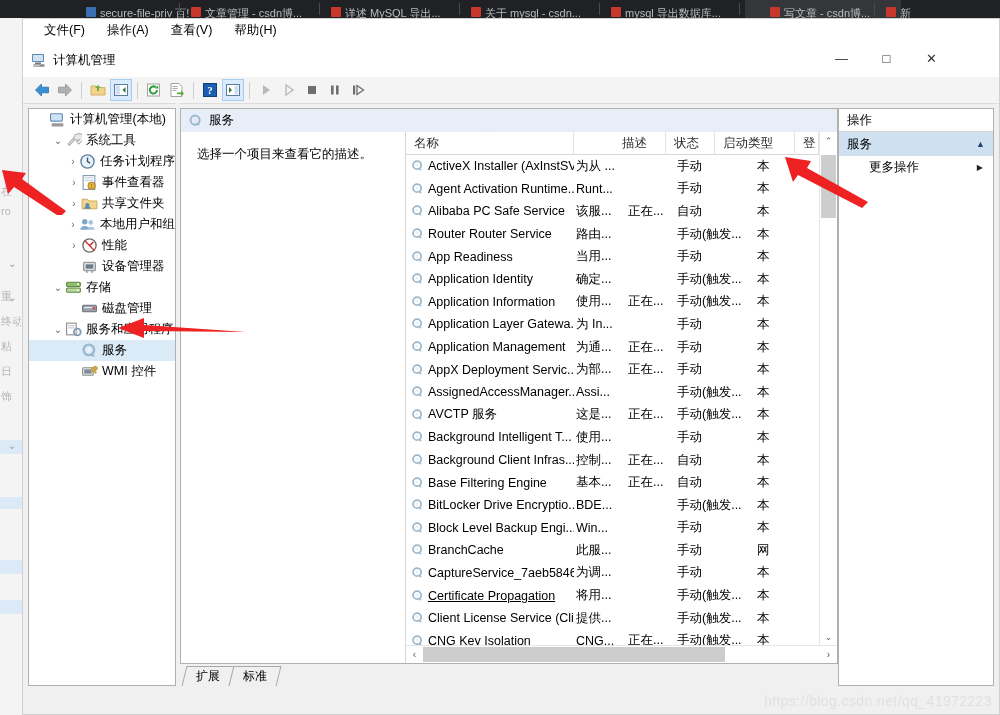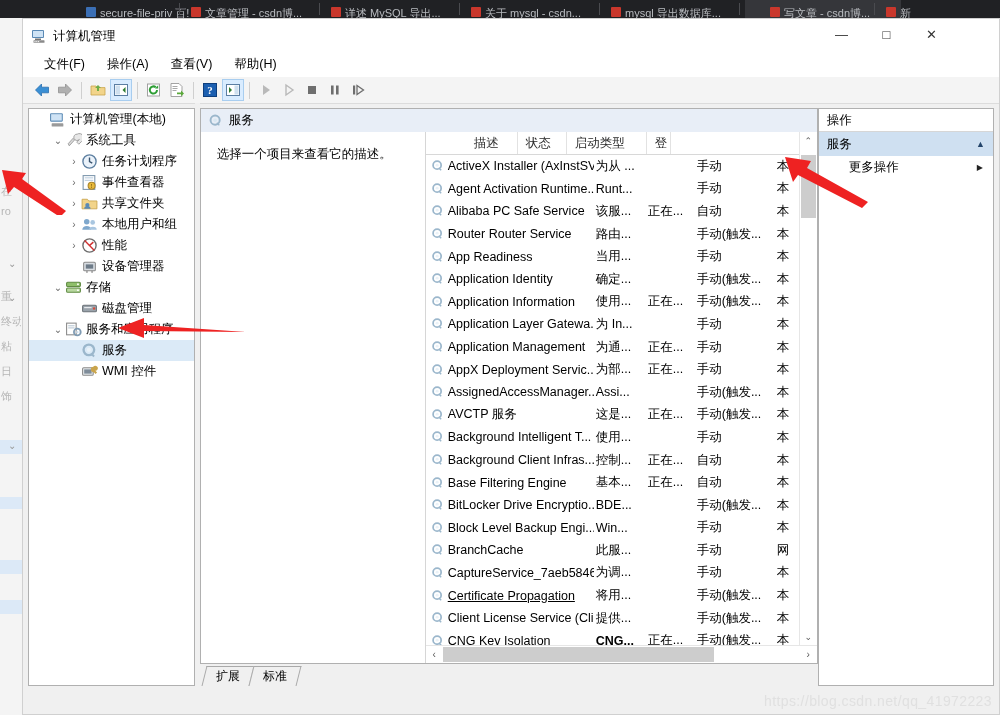--- a/index.html
+++ b/index.html
@@ -168,38 +168,38 @@
     <div class="bgl-band" style="top: 479px; height: 12px; background: rgb(220, 233, 247);"></div>
     <div class="bgl-band" style="top: 542px; height: 14px; background: rgb(220, 233, 247);"></div>
     <div class="bgl-band" style="top: 582px; height: 14px; background: rgb(220, 233, 247);"></div>
     <div class="bgl-chev" style="top: 240px; left: 8px;">⌄</div>
     <div class="bgl-chev" style="top: 274px; left: 8px;">⌄</div>
     <div class="bgl-chev" style="top: 422px; left: 8px;">⌄</div>
   </div>
 
 <div id="win">
 
+  <div id="menubar"><div class="menuitem">文件(F)</div><div class="menuitem">操作(A)</div><div class="menuitem">查看(V)</div><div class="menuitem">帮助(H)</div></div>
+
   <div id="titlebar">
     <svg id="title-icon" viewBox="0 0 16 16">
       <rect x="1" y="2" width="12" height="8" rx="1" fill="#5b8ab5"></rect>
       <rect x="2" y="3" width="10" height="6" fill="#cfe3f5"></rect>
       <rect x="4" y="10.5" width="6" height="1.6" fill="#777"></rect>
       <rect x="2.5" y="12.2" width="11" height="2.6" rx="0.6" fill="#8a8a8a"></rect>
       <rect x="3.4" y="13" width="1.2" height="1.1" fill="#eee"></rect>
       <rect x="5.2" y="13" width="1.2" height="1.1" fill="#eee"></rect>
       <rect x="7" y="13" width="1.2" height="1.1" fill="#eee"></rect>
     </svg>
     <div id="title-text">计算机管理</div>
     <div class="winbtn" id="btn-min">—</div>
     <div class="winbtn" id="btn-max">□</div>
     <div class="winbtn" id="btn-close">✕</div>
   </div>
 
-  <div id="menubar"><div class="menuitem">文件(F)</div><div class="menuitem">操作(A)</div><div class="menuitem">查看(V)</div><div class="menuitem">帮助(H)</div></div>
-
   <div id="toolbar">
       <div class="tb-btn">
         <svg viewBox="0 0 16 16" width="16" height="16">
           <path d="M7.5 2 L1.5 8 L7.5 14 L7.5 10.8 L14.5 10.8 L14.5 5.2 L7.5 5.2 Z" fill="#3a8fd4" stroke="#2a6fae" stroke-width=".8"></path>
         </svg>
       </div>
       <div class="tb-btn">
         <svg viewBox="0 0 16 16" width="16" height="16">
           <path d="M8.5 2 L14.5 8 L8.5 14 L8.5 10.8 L1.5 10.8 L1.5 5.2 L8.5 5.2 Z" fill="#b0b0b0" stroke="#909090" stroke-width=".8"></path>
         </svg>
@@ -419,20 +419,24 @@
 
       <div id="mid-body">
         <div id="desc-pane">
           <div>选择一个项目来查看它的描述。</div>
         </div>
 
         <div id="list-pane">
           <div style="flex:1;display:flex;min-height:0;">
             <div style="flex:1;display:flex;flex-direction:column;min-width:0;">
               <div id="hdr-row">
+                  <div class="hcell" style="width: 168px; flex: 0 0 168px;">
+                    <span>名称</span>
+                    <span class="sortmark">⌃</span>
+                  </div>
                   <div class="hcell" style="width: 52px; flex: 0 0 52px; margin-left: 40px;">
                     <span>描述</span>
                   </div>
                   <div class="hcell" style="width: 49px; flex: 0 0 49px;">
                     <span>状态</span>
                   </div>
                   <div class="hcell" style="width: 80px; flex: 0 0 80px;">
                     <span>启动类型</span>
                   </div>
                   <div class="hcell" style="width: 24px; flex: 0 0 24px;">
@@ -736,21 +740,21 @@
                   </div>
                   <div class="row">
                     <div class="cell name" style="width: 168px; flex: 0 0 168px;">
                       <span class="svc-ico"><svg viewBox="0 0 16 16" width="14" height="14">
                           <circle cx="7" cy="7" r="4.6" fill="none" stroke="#9bb7cc" stroke-width="2"></circle>
                           <circle cx="7" cy="7" r="1.7" fill="#eaf2f8"></circle>
                           <rect x="9.4" y="9.4" width="4" height="1.7" transform="rotate(45 9.4 9.4)" fill="#9bb7cc"></rect>
                         </svg></span>
                       <span>CNG Key Isolation</span>
                     </div>
-                    <div class="cell" style="width: 52px; flex: 0 0 52px; font-weight: bold;">CNG...</div>
+                    <div class="cell" style="width: 52px; flex: 0 0 52px;">CNG...</div>
                     <div class="cell" style="width: 49px; flex: 0 0 49px;">正在...</div>
                     <div class="cell" style="width: 80px; flex: 0 0 80px;">手动(触发...</div>
                     <div class="cell" style="width: 24px; flex: 0 0 24px;">本</div>
                   </div>
                 </div>
             </div>
             <div id="vsb">
               <div class="sb-arrow">⌃</div>
               <div id="vsb-track">
                 <div id="vsb-thumb"></div>

